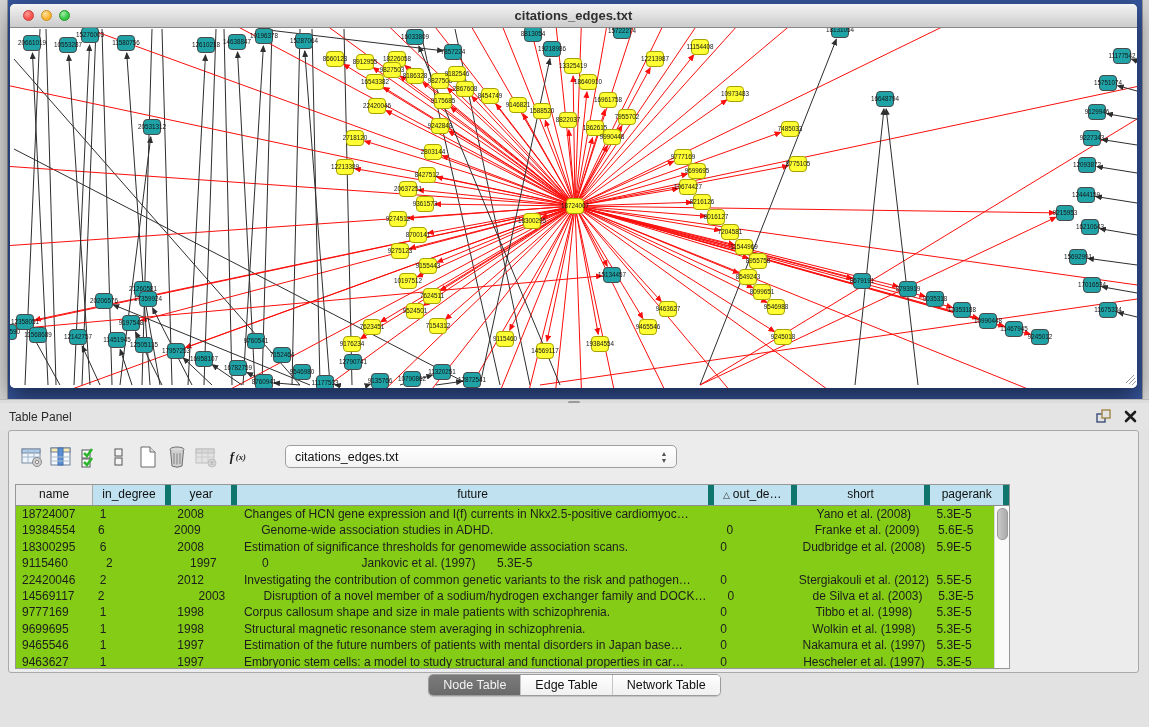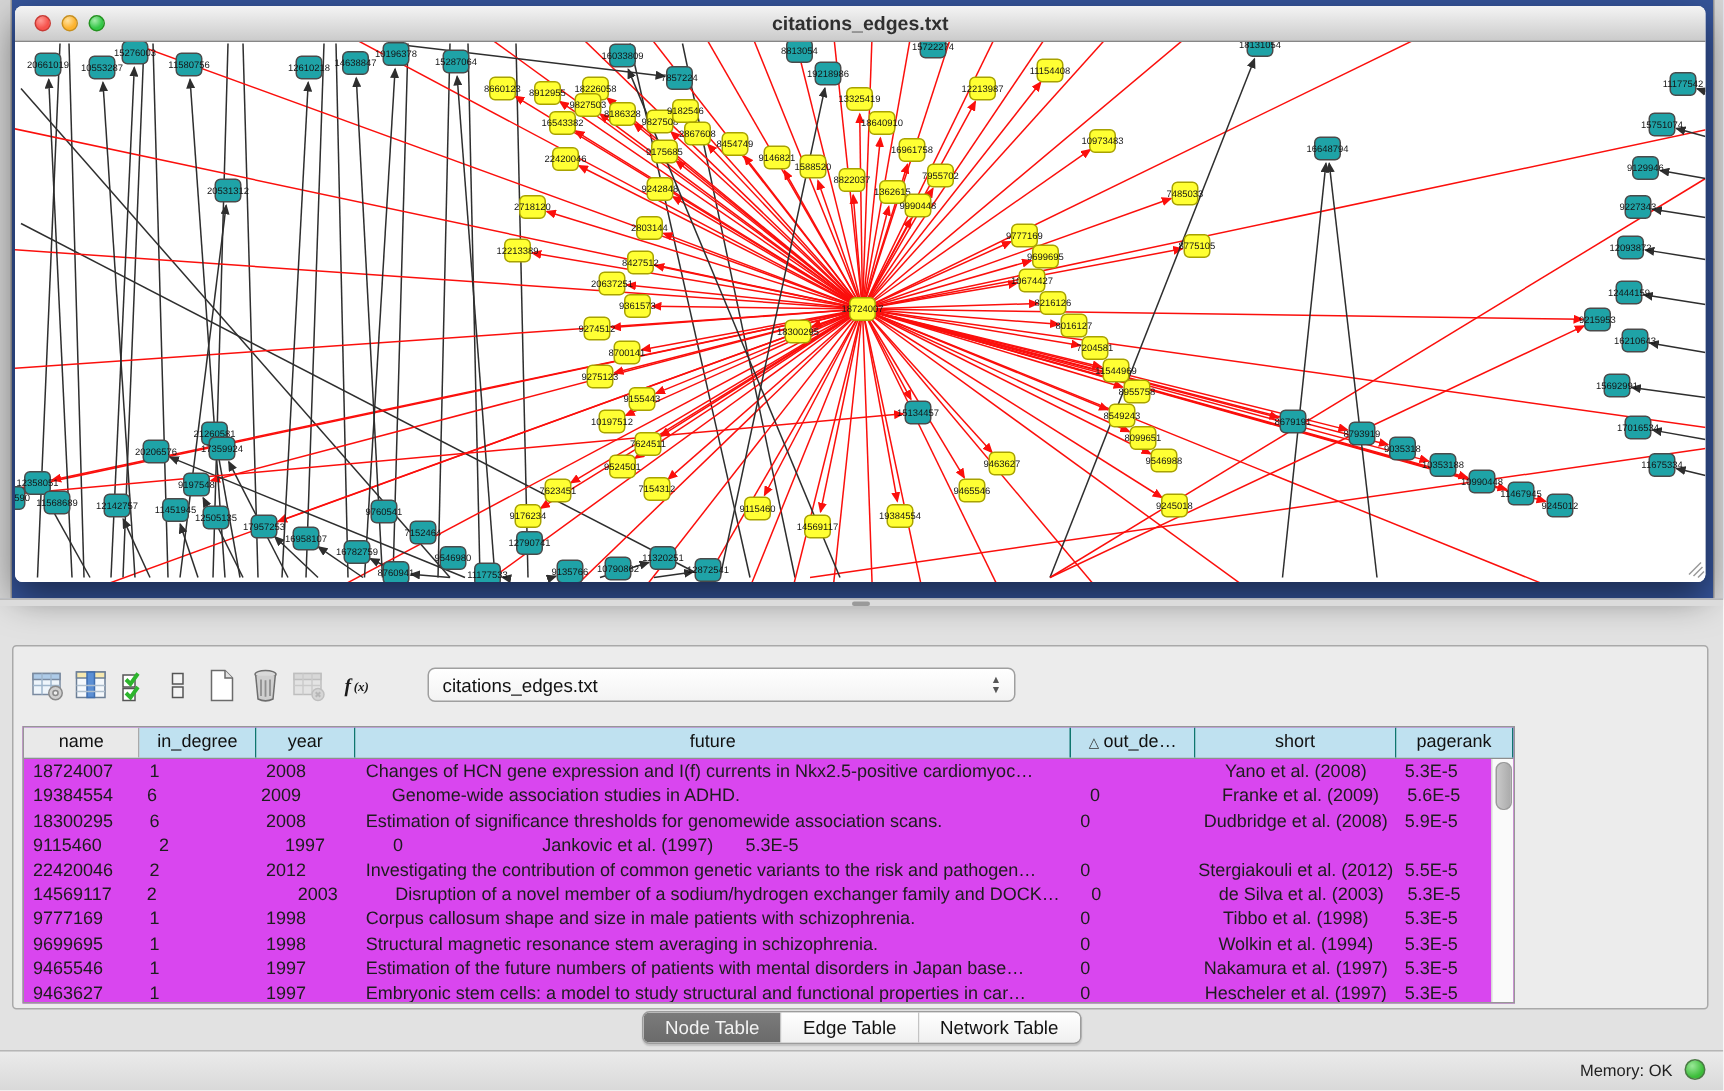--- a/index.html
+++ b/index.html
@@ -34,25 +34,25 @@
   .inner-panel{position:absolute;left:8px;top:430px;width:1131px;height:243px;background:#ececec;
                border:1px solid #a9a9a9;border-radius:3px;box-sizing:border-box;}
   .toolbar{position:absolute;left:10px;top:11px;height:30px;display:flex;align-items:center;}
   .tool{width:26px;height:26px;margin-right:3px;display:flex;align-items:center;justify-content:center;}
   .tool svg{display:block;}
   .combo{position:absolute;left:276px;top:14px;width:392px;height:23px;background:linear-gradient(#fff,#f3f3f3);
           border:1px solid #9f9f9f;border-radius:5px;box-sizing:border-box;display:flex;align-items:center;}
   .combo .val{flex:1;font-size:12.5px;color:#111;padding-left:9px;}
   .combo .spin{width:16px;text-align:center;color:#555;font-size:7px;line-height:7px;padding-right:4px;}
 
-  .table-wrap{position:absolute;left:6px;top:53px;width:995px;height:185px;background:#d946ef;
+  .table-wrap{position:absolute;left:6px;top:53px;width:995px;height:185px;background:#84cc16;
               border:1px solid #979797;box-sizing:border-box;overflow:hidden;}
   .thead{display:flex;height:20px;border-bottom:1px solid #8e8e8e;background:#bfe1f0;}
   .th{box-sizing:border-box;height:20px;line-height:19px;font-size:12px;color:#111;text-align:center;
-      border-right:1px solid #0f766e;background:#bfe1f0;overflow:hidden;white-space:nowrap;}
+      border-right:6px solid #0f766e;background:#bfe1f0;overflow:hidden;white-space:nowrap;}
   .th.gray{background:#e9e9e9;border-right:1px solid #a9a9a9;}
   .th .sort{font-size:9px;margin-right:3px;color:#333;}
   .tbody{position:relative;}
   .tr{display:flex;height:16.4px;}
   .td{box-sizing:border-box;font-size:12px;color:#1d1d1d;line-height:16px;white-space:nowrap;
       overflow:hidden;padding-left:6px;}
   .td.center{text-align:center;padding-left:0;}
   .vscroll{position:absolute;right:0;top:21px;bottom:0;width:14px;background:#fafafa;border-left:1px solid #d8d8d8;}
   .vthumb{position:absolute;left:2px;top:2px;width:9px;height:30px;border-radius:5px;
           background:linear-gradient(90deg,#c9c9c9,#ababab);border:1px solid #9b9b9b;}
@@ -759,20 +759,36 @@
           </g>
         </svg>
       </div>
     </div>
   </div>
 
   <div class="splitter">
     <div class="grip"></div>
   </div>
 
+  <div class="panel-titlebar">
+    <div class="ptitle">Table Panel</div>
+    <div class="ptb-icons">
+      <span class="icon-btn">
+        <svg width="15" height="15" viewBox="0 0 15 15">
+          <rect x="1" y="5" width="8" height="8" fill="none" stroke="#3c4f78" stroke-width="1.4"></rect>
+          <rect x="6" y="1" width="8" height="8" fill="#e4e4e4" stroke="#a08648" stroke-width="1.4"></rect>
+        </svg>
+      </span>
+      <span class="icon-btn">
+        <svg width="13" height="13" viewBox="0 0 13 13">
+          <path d="M2,2 L11,11 M11,2 L2,11" stroke="#1d1d1d" stroke-width="2.6" stroke-linecap="round"></path>
+        </svg>
+      </span>
+    </div>
+  </div>
 
   <div class="inner-panel">
 
     <div class="toolbar">
       <span class="tool">
         <svg width="24" height="24" viewBox="0 0 24 24">
           <rect x="2" y="4" width="18" height="14" fill="#eef5fb" stroke="#7a8aa0"></rect>
           <rect x="2" y="4" width="18" height="4" fill="#aecbe8" stroke="#7a8aa0"></rect>
           <path d="M8,4 V18 M14,4 V18 M2,12 H20" stroke="#9fb6cc" stroke-width="1"></path>
           <circle cx="17" cy="17" r="4.5" fill="#cfcfcf" stroke="#8a8a8a"></circle>
@@ -908,21 +924,21 @@
             <div class="td" style="width: 90px;">0</div>
             <div class="td center" style="width: 145px;">Tibbo et al. (1998)</div>
             <div class="td" style="width: 85px;">5.3E-5</div>
           </div>
           <div class="tr">
             <div class="td" style="width: 84px;">9699695</div>
             <div class="td" style="width: 84px;">1</div>
             <div class="td" style="width: 72px;">1998</div>
             <div class="td" style="width: 518px;">Structural magnetic resonance stem averaging in schizophrenia.</div>
             <div class="td" style="width: 90px;">0</div>
-            <div class="td center" style="width: 145px;">Wolkin et al. (1994)</div>
+            <div class="td center" style="width: 145px;">Wolkin et al. (1998)</div>
             <div class="td" style="width: 85px;">5.3E-5</div>
           </div>
           <div class="tr">
             <div class="td" style="width: 84px;">9465546</div>
             <div class="td" style="width: 84px;">1</div>
             <div class="td" style="width: 72px;">1997</div>
             <div class="td" style="width: 518px;">Estimation of the future numbers of patients with mental disorders in Japan base…</div>
             <div class="td" style="width: 90px;">0</div>
             <div class="td center" style="width: 145px;">Nakamura et al. (1997)</div>
             <div class="td" style="width: 85px;">5.3E-5</div>
@@ -944,18 +960,14 @@
   </div>
 
   <div class="tabs">
     <div class="tabgroup">
       <span class="tab active">Node Table</span>
       <span class="tab">Edge Table</span>
       <span class="tab">Network Table</span>
     </div>
   </div>
 
-  <div class="status-bar">
-    <span class="mem">Memory: OK</span>
-    <span class="memdot" style="background: radial-gradient(circle at 35% 30%, rgb(154, 232, 152), rgb(60, 189, 58) 65%);"></span>
-  </div>
 
 </div>
 
 </body></html>

